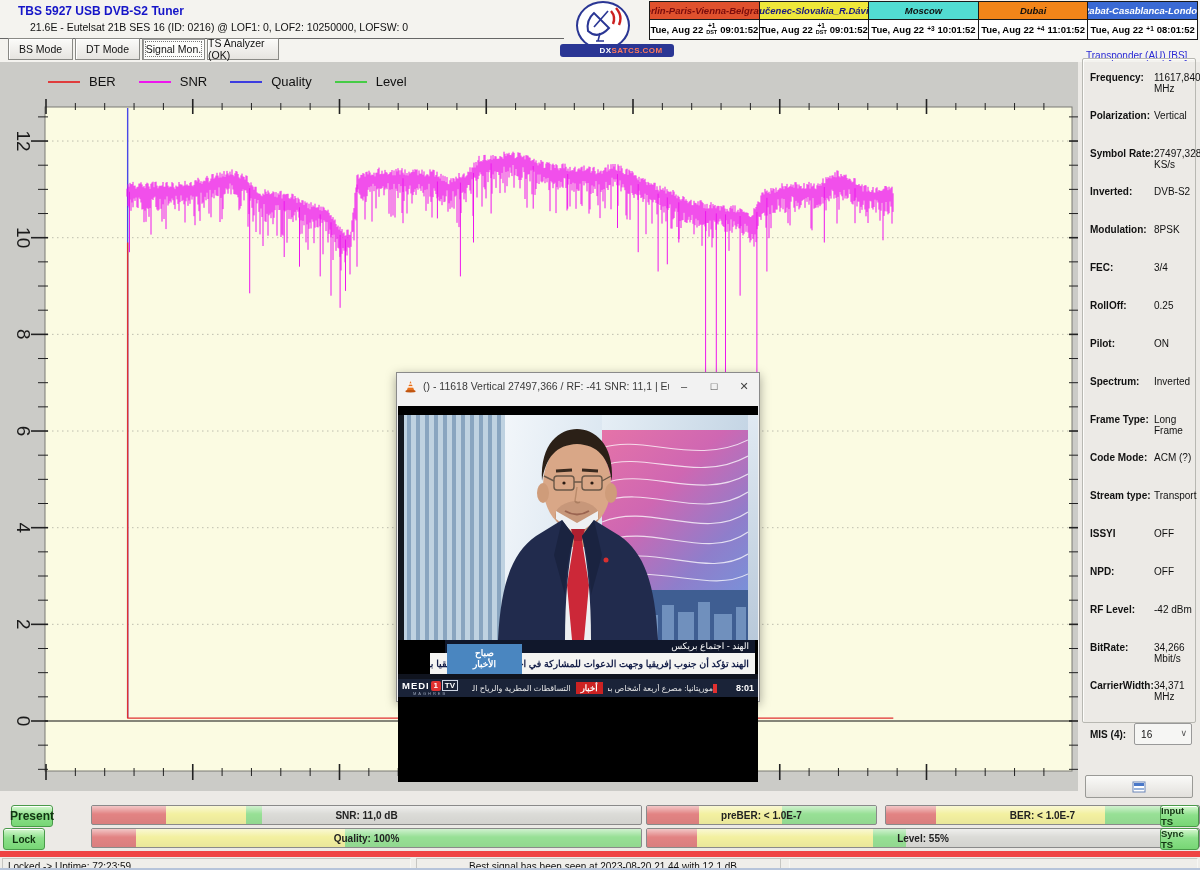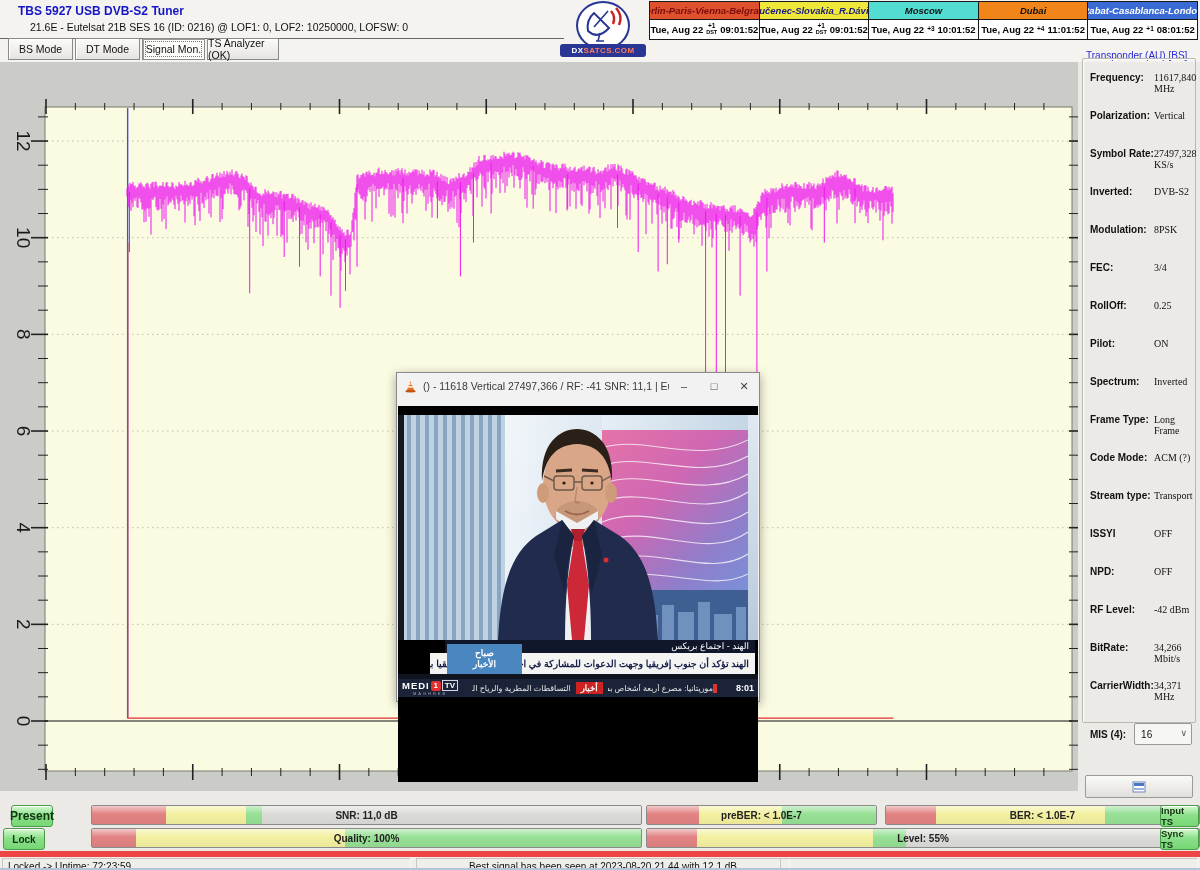--- a/index.html
+++ b/index.html
@@ -12,21 +12,21 @@
   .hline{position:absolute;left:0;top:38px;width:564px;height:1px;background:#666;}
   .app-title{position:absolute;left:18px;top:4px;font-size:12px;font-weight:bold;color:#1515c8;}
   .app-subtitle{position:absolute;left:30px;top:21px;font-size:10.5px;color:#111;}
 
   
   .logo{position:absolute;left:560px;top:0;width:86px;height:60px;}
   .logo-circle{position:absolute;left:16px;top:1px;width:50px;height:45px;border:2px solid #2a3694;
                border-radius:50%;background:#fff;}
   .logo-banner{position:absolute;left:0px;top:44px;width:86px;height:13px;background:#2a3694;
                border-radius:3px;display:flex;align-items:center;justify-content:center;
-               font-size:8px;font-weight:bold;letter-spacing:.4px;}
+               font-size:8px;font-weight:bold;letter-spacing:.4px;padding-left:28px;}
   .logo-banner .dx{color:#fff;} .logo-banner .rest{color:#ff7a5a;}
 
   
   .clocks{position:absolute;left:649px;top:1px;width:549px;height:39px;display:flex;}
   .clock{flex:1 1 0;border:1px solid #1a1a1a;margin-left:-1px;display:flex;flex-direction:column;min-width:0;}
   .clock:first-child{margin-left:0;}
   .clock-name{height:17px;display:flex;align-items:center;justify-content:center;
               font-size:9.5px;font-style:italic;font-weight:bold;border-bottom:1px solid #1a1a1a;
               white-space:nowrap;overflow:hidden;}
   .clock-time{height:20px;background:#fff;display:flex;align-items:center;justify-content:center;
@@ -49,21 +49,21 @@
   .leg-label{font-size:13px;color:#111;}
   #plot{position:absolute;left:0;top:30px;}
 
   
   .sidebar{position:absolute;left:1080px;top:48px;width:118px;height:747px;}
   .groupbox{position:absolute;left:2px;top:10px;right:2px;bottom:72px;border:1px solid #b8b8b2;
             box-shadow:inset 1px 1px 0 #fdfdfb;border-radius:2px;}
   .fields{position:absolute;left:10px;right:2px;top:24px;}
   .frow{height:38px;display:flex;align-items:flex-start;}
   .flabel{width:64px;font-size:10px;font-weight:bold;flex:none;}
-  .fvalue{font-size:10px;flex:1;min-width:0;font-family:Liberation Serif, serif;}
+  .fvalue{font-size:10px;flex:1;min-width:0;}
   .mis-row{position:absolute;left:10px;top:675px;right:6px;display:flex;align-items:center;}
   .mis-select{margin-left:8px;width:78px;height:20px;border:1px solid #999;background:#f6f6f4;border-radius:2px;
               display:flex;align-items:center;font-size:10px;padding-left:6px;position:relative;}
   .mis-arrow{position:absolute;right:4px;top:4px;color:#555;font-size:9px;}
   .side-iconbtn{position:absolute;left:5px;top:727px;right:5px;height:21px;border:1px solid #9a9a96;
                 background:linear-gradient(#fafaf8,#e2e0dc);border-radius:2px;
                 display:flex;align-items:center;justify-content:center;}
 
   
   .ts-btn{position:absolute;height:20px;border:1px solid #4a9a4a;border-radius:3px;
@@ -213,20 +213,38 @@
 
     <div class="tab" style="left:8px;width:63px;">BS Mode</div>
     <div class="tab" style="left:75px;width:63px;">DT Mode</div>
     <div class="tab active" style="left:142px;width:61px;">Signal Mon.</div>
     <div class="tab" style="left:207px;width:70px;">TS Analyzer (OK)</div>
   </div>
 
   <div class="transponder-title">Transponder (AU) [BS]</div>
 
   <div class="chart">
+    <div class="legend">
+      <div class="leg-item">
+          <span class="leg-line" style="border-top-color: rgb(224, 60, 60);"></span>
+          <span class="leg-label">BER</span>
+        </div>
+      <div class="leg-item">
+          <span class="leg-line" style="border-top-color: rgb(238, 22, 238);"></span>
+          <span class="leg-label">SNR</span>
+        </div>
+      <div class="leg-item">
+          <span class="leg-line" style="border-top-color: rgb(60, 60, 224);"></span>
+          <span class="leg-label">Quality</span>
+        </div>
+      <div class="leg-item">
+          <span class="leg-line" style="border-top-color: rgb(70, 204, 70);"></span>
+          <span class="leg-label">Level</span>
+        </div>
+    </div>
     <svg id="plot" width="1078" height="699">
         <rect x="45" y="15" width="1027" height="664" fill="#fbfbe2" stroke="#7a7a74" stroke-width="1"></rect>
         <line x1="47" y1="49.039999999999964" x2="1070" y2="49.039999999999964" stroke="#bdbdae" stroke-width="1" stroke-dasharray="1.5 3.5"></line>
         <line x1="47" y1="145.70000000000005" x2="1070" y2="145.70000000000005" stroke="#bdbdae" stroke-width="1" stroke-dasharray="1.5 3.5"></line>
         <line x1="47" y1="242.36" x2="1070" y2="242.36" stroke="#bdbdae" stroke-width="1" stroke-dasharray="1.5 3.5"></line>
         <line x1="47" y1="339.02" x2="1070" y2="339.02" stroke="#bdbdae" stroke-width="1" stroke-dasharray="1.5 3.5"></line>
         <line x1="47" y1="435.68" x2="1070" y2="435.68" stroke="#bdbdae" stroke-width="1" stroke-dasharray="1.5 3.5"></line>
         <line x1="47" y1="532.34" x2="1070" y2="532.34" stroke="#bdbdae" stroke-width="1" stroke-dasharray="1.5 3.5"></line>
         <line x1="45" y1="629" x2="1072" y2="629" stroke="#101010" stroke-width="1.2"></line>
         <line x1="38" y1="677.33" x2="48" y2="677.33" stroke="#222" stroke-width="1"></line>

